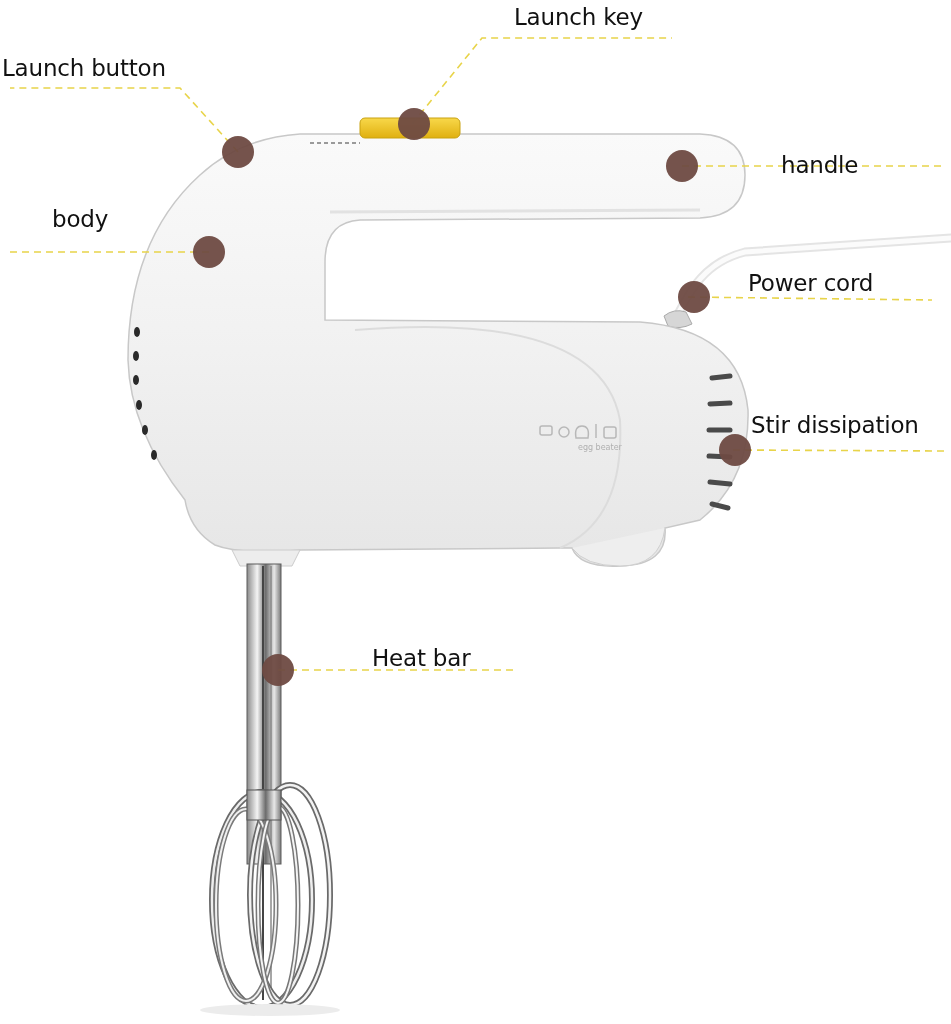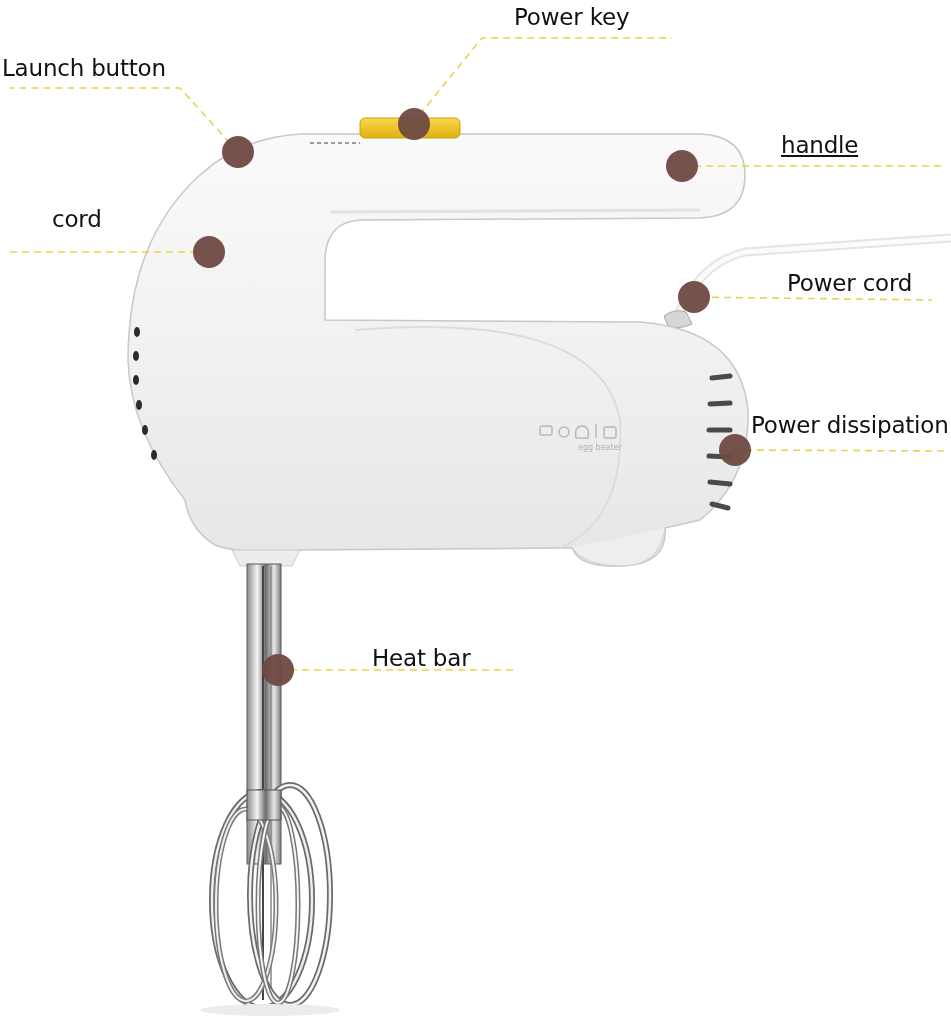--- a/index.html
+++ b/index.html
@@ -133,20 +133,20 @@
       <circle cx="414" cy="124" r="16"></circle>
       <circle cx="238" cy="152" r="16"></circle>
       <circle cx="682" cy="166" r="16"></circle>
       <circle cx="209" cy="252" r="16"></circle>
       <circle cx="694" cy="297" r="16"></circle>
       <circle cx="735" cy="450" r="16"></circle>
       <circle cx="278" cy="670" r="16"></circle>
     </g>
   </svg>
 
-  <div class="label" style="left:514px; top:4px;">Power key</div>
+  <div class="label" style="left:514px; top:4px;">Launch key</div>
   <div class="label" style="left:2px; top:55px;text-align:right;">Launch button</div>
-  <div class="label" style="left:781px; top:132px;text-decoration:underline;">handle</div>
-  <div class="label" style="left:52px; top:206px;">cord</div>
-  <div class="label" style="left:787px; top:270px;">Power cord</div>
-  <div class="label" style="left:751px; top:412px;">Power dissipation</div>
+  <div class="label" style="left:781px; top:152px;">handle</div>
+  <div class="label" style="left:52px; top:206px;">body</div>
+  <div class="label" style="left:748px; top:270px;">Power cord</div>
+  <div class="label" style="left:751px; top:412px;">Stir dissipation</div>
   <div class="label" style="left:372px; top:645px;">Heat bar</div>
 </div>
 
 </body></html>

